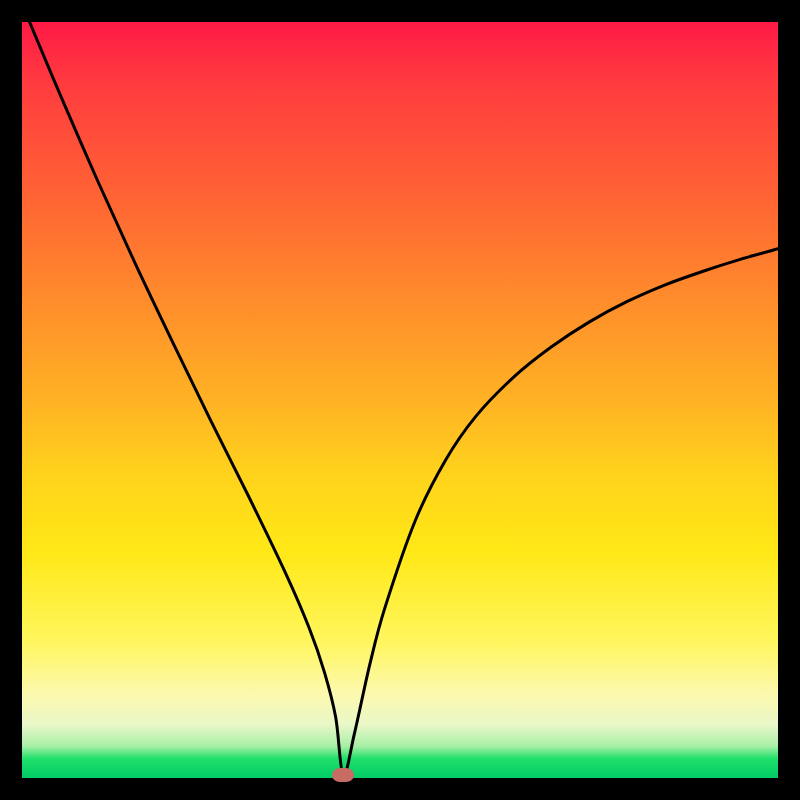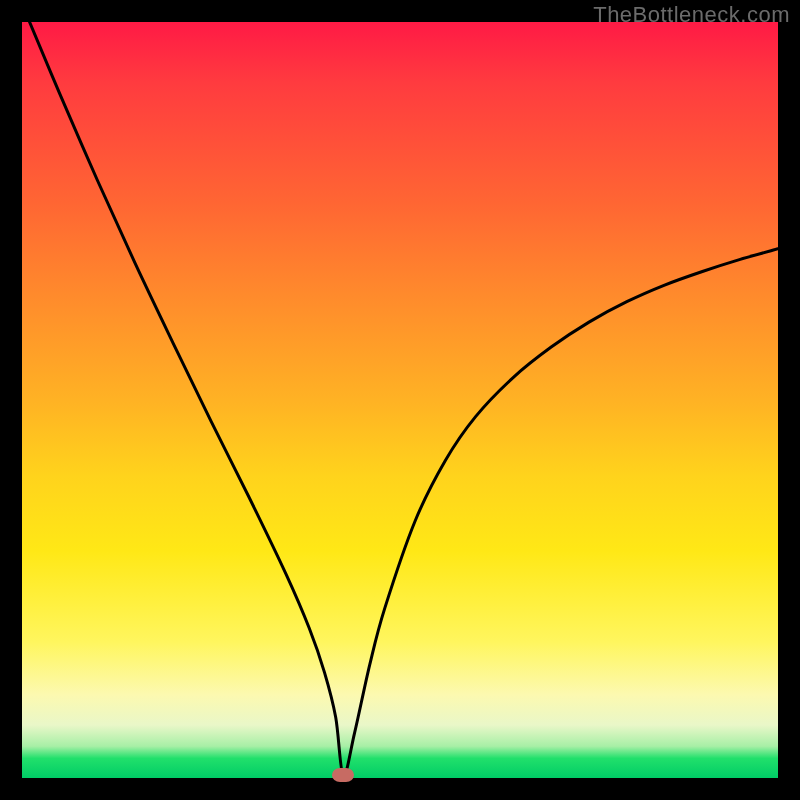--- a/index.html
+++ b/index.html
@@ -65,20 +65,19 @@
     background: #c76b63;
     border-radius: 8px / 7px;
     transform: translate(-50%, -50%);
     z-index: 3;
   }
 </style>
 </head>
 <body>
 
 <div class="frame">
-  <div class="watermark">TheBottleneck.com</div>
   <div class="plot">
     <svg class="curve" viewBox="0 0 756 756" preserveAspectRatio="none">
       <path id="curve-path" fill="none" stroke="#000" stroke-width="3" stroke-linecap="round" d="M 7.5600000000000005 0 C 12.60 11.97 26.46 45.36 37.80 71.82 C 49.14 98.28 63.00 130.41 75.60 158.76 C 88.20 187.11 100.80 214.83 113.40 241.92 C 126.00 269.01 138.60 295.09 151.20 321.30 C 163.80 347.51 176.40 373.59 189.00 399.17 C 201.60 424.75 214.20 449.06 226.80 474.77 C 239.40 500.47 254.52 531.47 264.60 553.39 C 274.68 575.32 280.98 590.18 287.28 606.31 C 293.58 622.44 297.99 635.29 302.40 650.16 C 306.81 665.03 310.59 678.26 313.74 695.52 C 316.89 712.78 318.15 751.21 321.30 753.73 C 324.45 756.25 328.23 729.16 332.64 710.64 C 337.05 692.12 342.72 663.39 347.76 642.60 C 352.80 621.81 355.32 609.84 362.88 585.90 C 370.44 561.96 383.04 523.53 393.12 498.96 C 403.20 474.39 413.28 455.87 423.36 438.48 C 433.44 421.09 442.26 408.49 453.60 394.63 C 464.94 380.77 478.80 366.91 491.40 355.32 C 504.00 343.73 516.60 334.28 529.20 325.08 C 541.80 315.88 554.40 307.69 567.00 300.13 C 579.60 292.57 592.20 285.89 604.80 279.72 C 617.40 273.55 630.00 268.13 642.60 263.09 C 655.20 258.05 667.80 253.76 680.40 249.48 C 693.00 245.20 705.60 241.16 718.20 237.38 C 730.80 233.60 749.70 228.56 756.00 226.80"></path>
     </svg>
     <div id="minpt" class="minpoint" style="left: 321.3px; top: 753px; background: rgb(199, 107, 99);"></div>
   </div>
 </div>
 
 </body></html>

